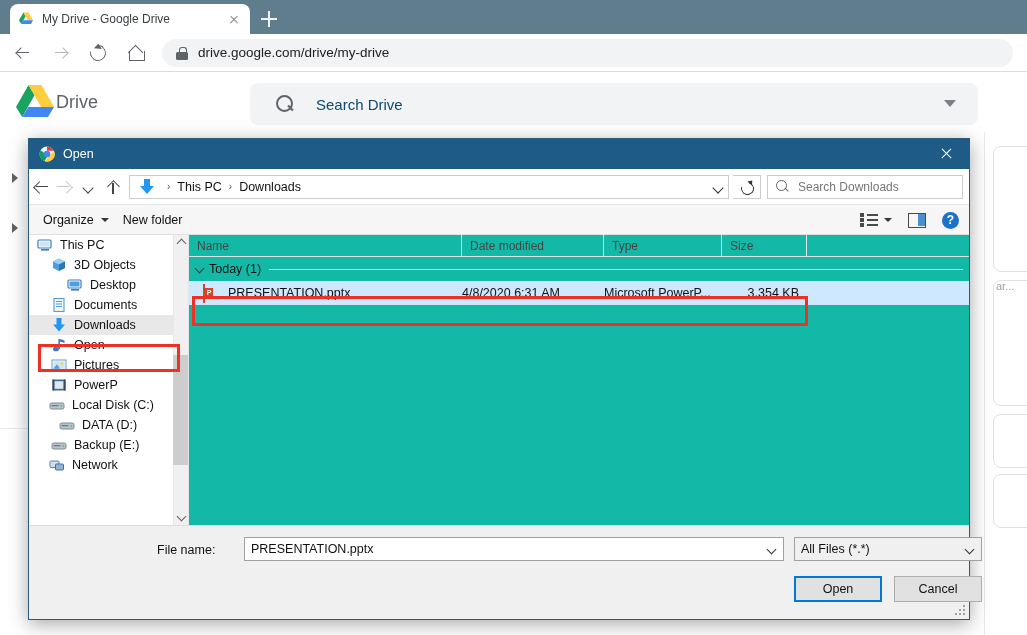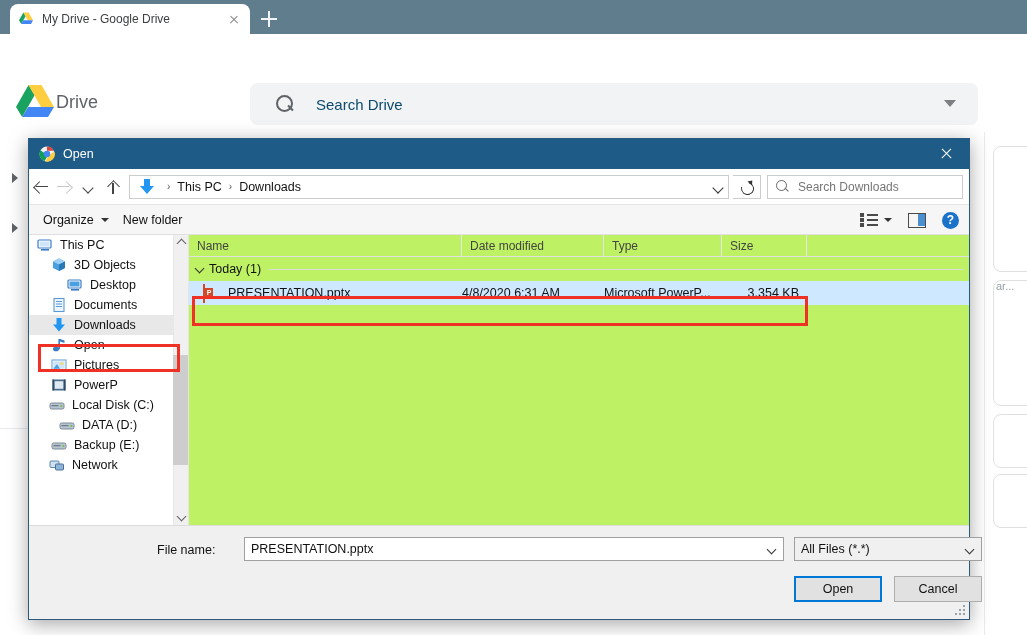--- a/index.html
+++ b/index.html
@@ -321,21 +321,21 @@
     position:absolute; right:0; top:120px; width:15px; height:110px; background:#cdcdcd;
   }
   .tree { position:absolute; left:0; top:0; width:145px; }
   .tree-row {
     height:20px; display:flex; align-items:center; padding-left:20px; position:relative;
   }
   .tree-row.sel { background:#e8e8e8; }
   .tree-ico { width:16px; height:16px; position:relative; flex:0 0 16px; margin-right:7px; }
   .tree-lbl { font-size:12.5px; color:#111; white-space:nowrap; }
 
-  .list-pane { flex:1; height:290px; position:relative; background:#bef264; }
+  .list-pane { flex:1; height:290px; position:relative; background:#14b8a6; }
   .col-head {
     height:22px; display:flex; align-items:center; border-bottom:1px solid #e0e0e0;
     position:relative;
   }
   .col {
     font-size:12px; color:#444; padding-left:8px; height:22px; line-height:22px;
     border-right:1px solid #e6e6e6; position:relative;
   }
   .group-row {
     height:24px; display:flex; align-items:center; padding-left:4px; position:relative;
@@ -416,20 +416,38 @@
           <path d="M5.4 1.5 L10.6 1.5 L15 9.3 L9.8 9.3 Z" fill="#ffcd40"></path>
           <path d="M3.2 13 L13 13 L15 9.3 L5.2 9.3 Z" fill="#4285f4"></path>
         </svg>
       </span>
       <span class="tab-title">My Drive - Google Drive</span>
       <span class="tab-close"></span>
     </div>
     <div class="newtab"></div>
   </div>
 
+  <div class="toolbar">
+    <div class="navbtn">
+        <span class="arrow-l"></span>
+      </div>
+    <div class="navbtn">
+        <span class="arrow-r"></span>
+      </div>
+    <div class="navbtn">
+        <span class="reload"></span>
+      </div>
+    <div class="navbtn">
+        <span class="home"></span>
+      </div>
+    <div class="omnibox">
+      <span class="lock"></span>
+      <span class="url">drive.google.com/drive/my-drive</span>
+    </div>
+  </div>
 
   <div class="drive-page">
     <div class="drive-header">
       <span class="drive-logo">
         <svg width="42" height="38" viewBox="0 0 42 38">
           <path d="M14.5 2 L2 24 L8.2 34 L20.7 12 Z" fill="#1aa260"></path>
           <path d="M14.5 2 L27.5 2 L40 24 L27 24 Z" fill="#ffcd40"></path>
           <path d="M8.2 34 L34 34 L40 24 L14.2 24 Z" fill="#4285f4"></path>
         </svg>
       </span>

